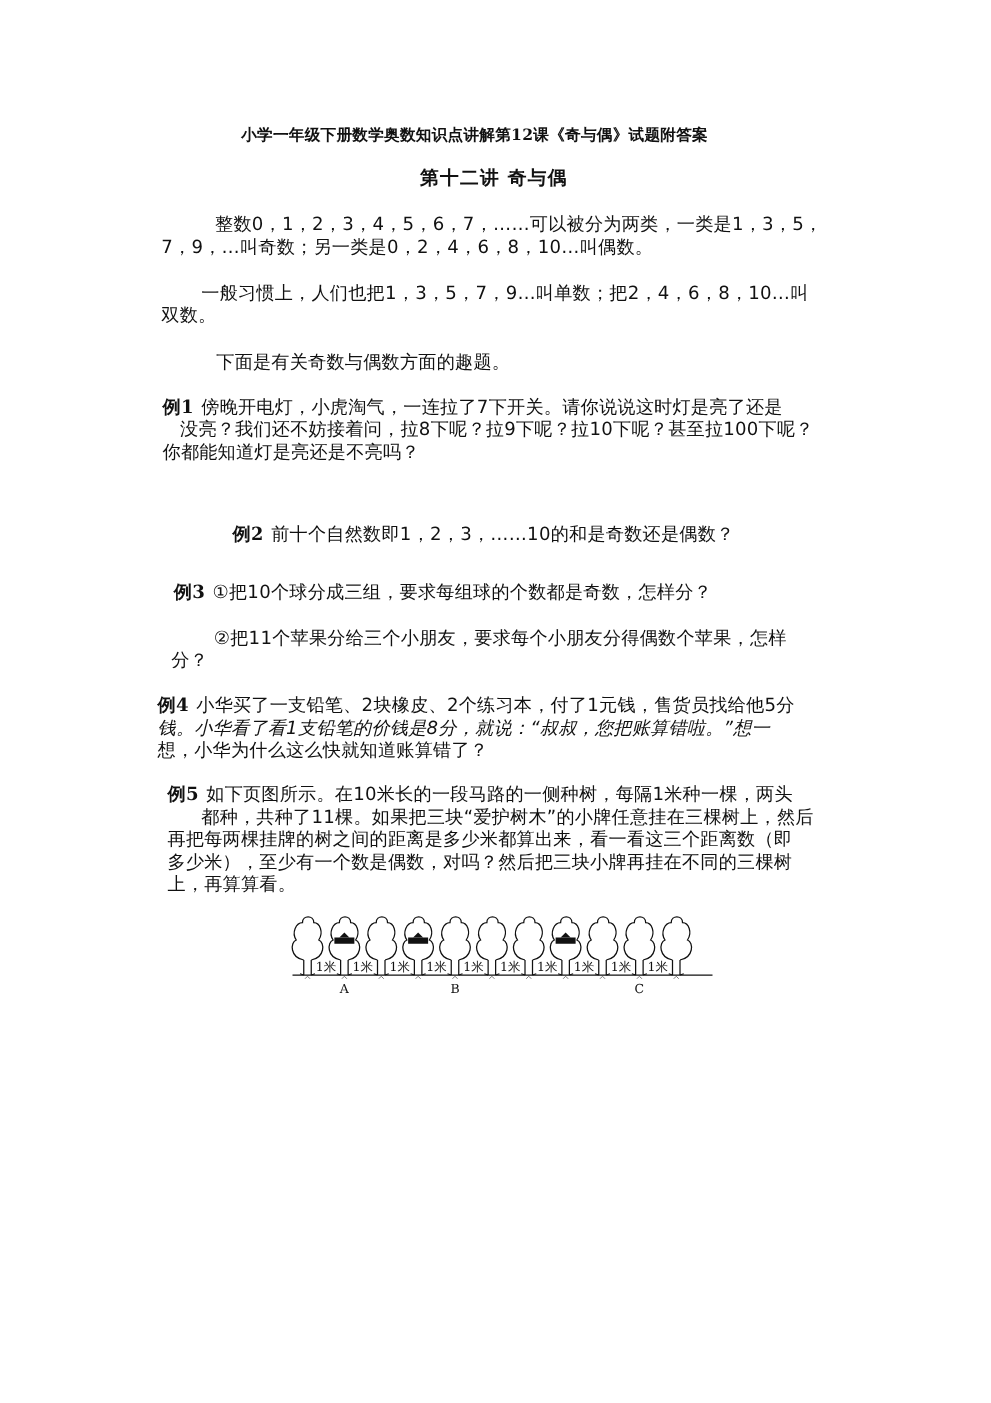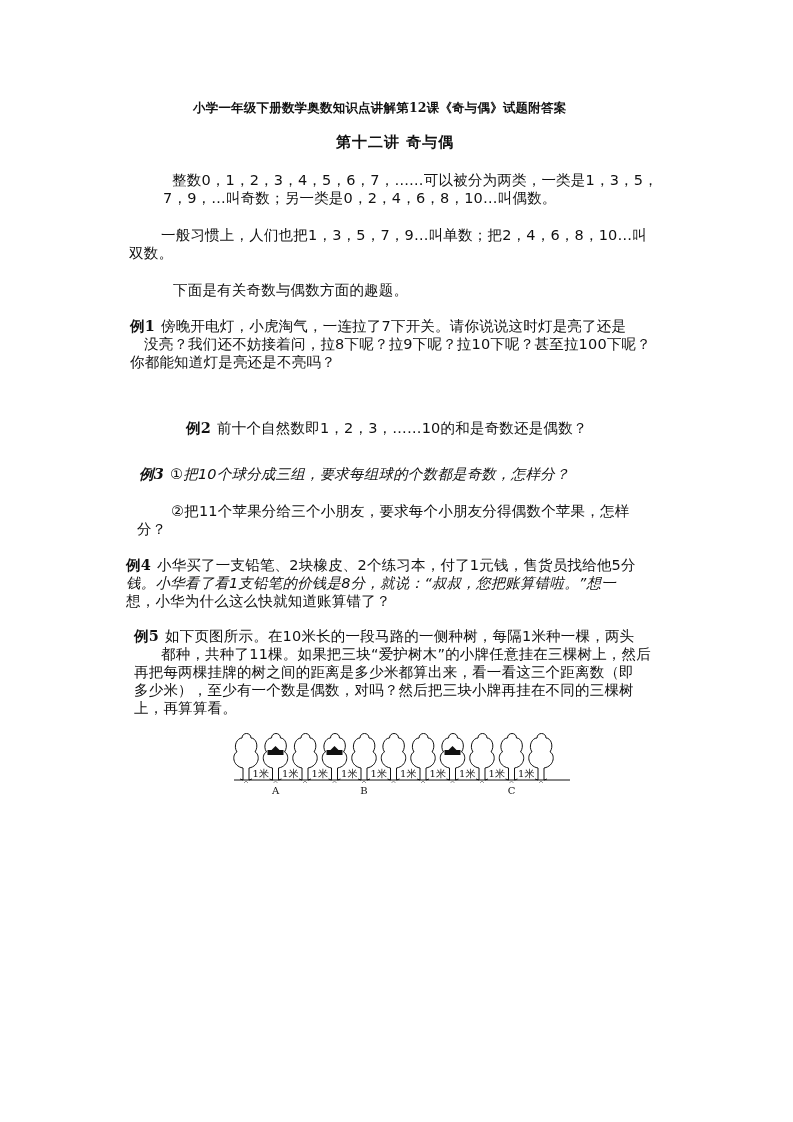--- a/index.html
+++ b/index.html
@@ -15,38 +15,38 @@
 </head>
 <body>
 
 <div>
 
   <div class="line title" style="left:193px; top:99px;">小学一年级下册数学奥数知识点讲解第12课《奇与偶》试题附答案</div>
 
   <div class="line subtitle" style="left:336px; top:133px;">第十二讲  奇与偶</div>
 
   <div class="line" style="left:172px; top:171px;">整数0，1，2，3，4，5，6，7，……可以被分为两类，一类是1，3，5，</div>
-  <div class="line" style="left:129px; top:189px;margin-left:34px;">7，9，…叫奇数；另一类是0，2，4，6，8，10…叫偶数。</div>
+  <div class="line" style="left:129px; top:189px;">7，9，…叫奇数；另一类是0，2，4，6，8，10…叫偶数。</div>
 
   <div class="line" style="left:161px; top:226px;">一般习惯上，人们也把1，3，5，7，9…叫单数；把2，4，6，8，10…叫</div>
   <div class="line" style="left:129px; top:244px;">双数。</div>
 
   <div class="line" style="left:161px; top:281px;margin-left:12px;">下面是有关奇数与偶数方面的趣题。</div>
 
   <div class="line" style="left:130px; top:317px;">
     <span class="ex-label">例1</span><span>傍晚开电灯，小虎淘气，一连拉了7下开关。请你说说这时灯是亮了还是</span>
   </div>
   <div class="line" style="left:130px; top:335px;margin-left:14px;">没亮？我们还不妨接着问，拉8下呢？拉9下呢？拉10下呢？甚至拉100下呢？</div>
   <div class="line" style="left:130px; top:353px;">你都能知道灯是亮还是不亮吗？</div>
 
   <div class="line" style="left:186px; top:419px;">
     <span class="ex-label">例2</span><span>前十个自然数即1，2，3，……10的和是奇数还是偶数？</span>
   </div>
 
-  <div class="line" style="left:139px; top:465px;font-style:italic;">
+  <div class="line" style="left:139px; top:465px;">
     <span class="ex-label">例3</span><span>①把10个球分成三组，要求每组球的个数都是奇数，怎样分？</span>
   </div>
   <div class="line" style="left:171px; top:502px;">②把11个苹果分给三个小朋友，要求每个小朋友分得偶数个苹果，怎样</div>
   <div class="line" style="left:137px; top:520px;">分？</div>
 
   <div class="line" style="left:126px; top:556px;">
     <span class="ex-label">例4</span><span>小华买了一支铅笔、2块橡皮、2个练习本，付了1元钱，售货员找给他5分</span>
   </div>
   <div class="line" style="left:126px; top:574px;font-style:italic;">钱。小华看了看1支铅笔的价钱是8分，就说：“叔叔，您把账算错啦。”想一</div>
   <div class="line" style="left:126px; top:592px;">想，小华为什么这么快就知道账算错了？</div>

